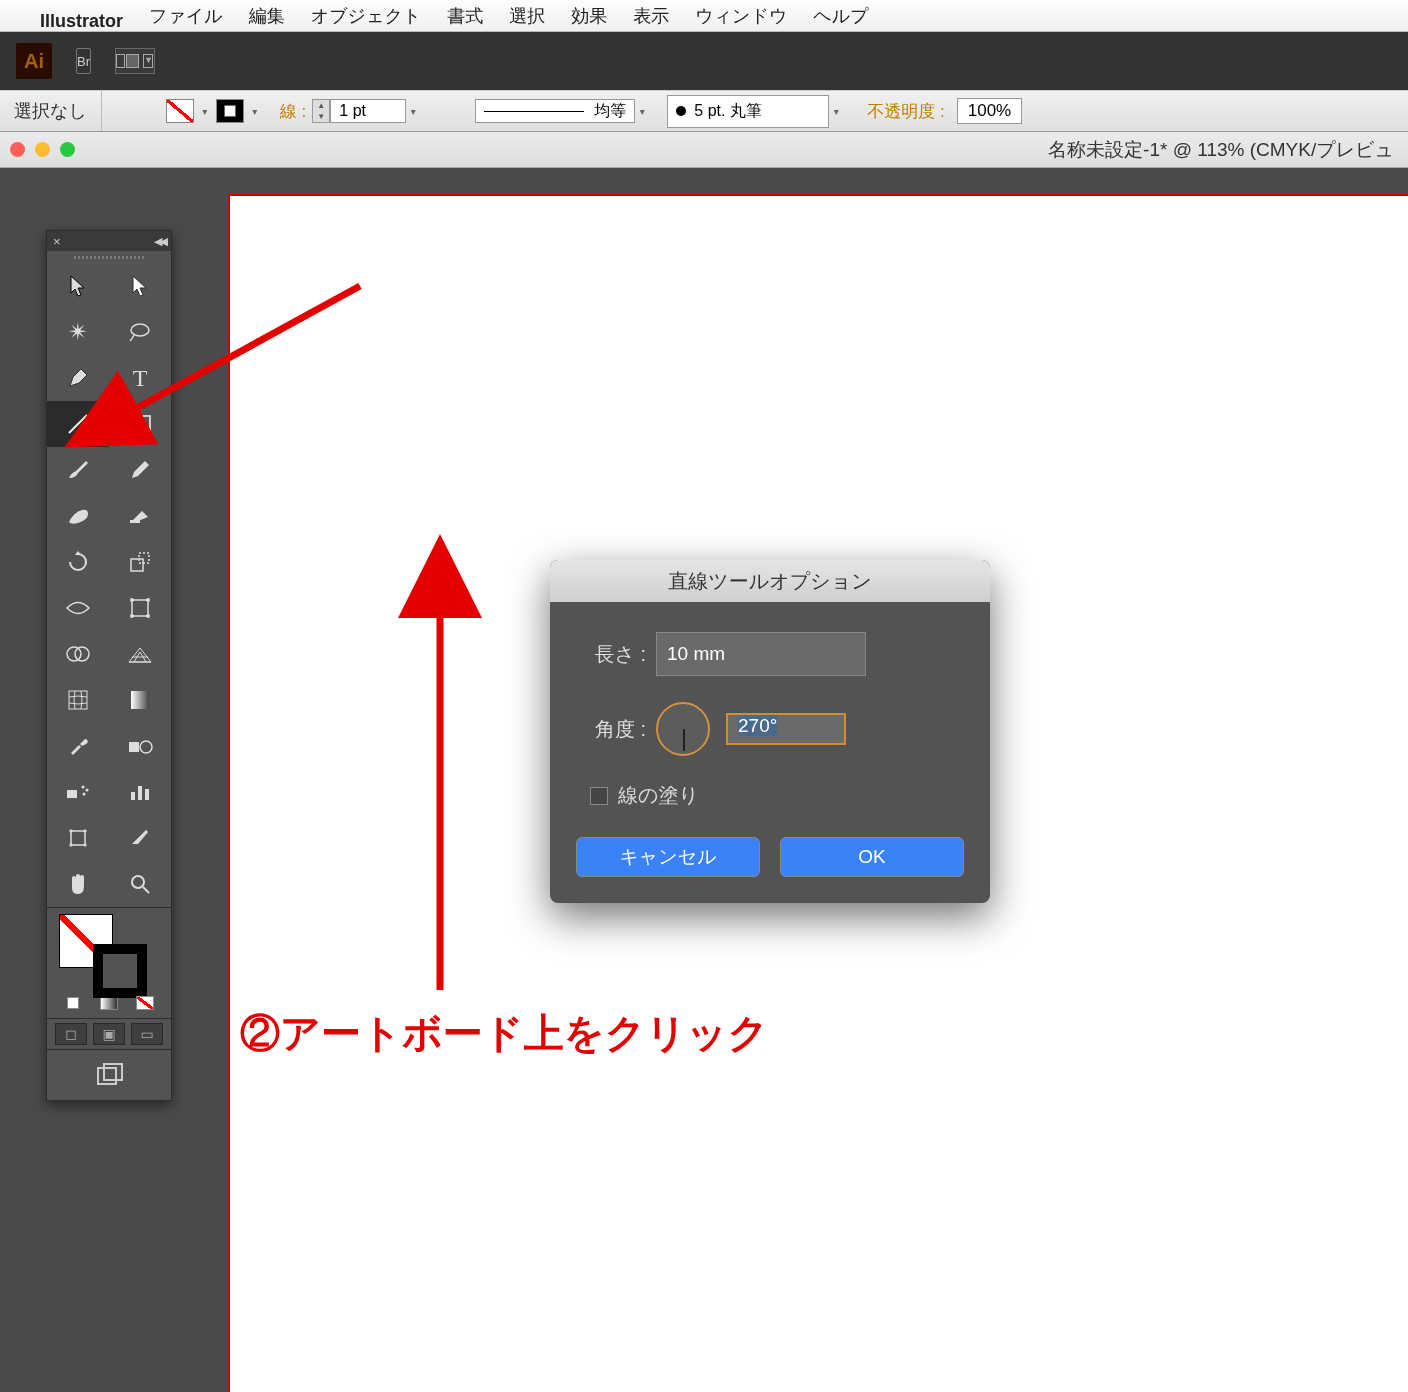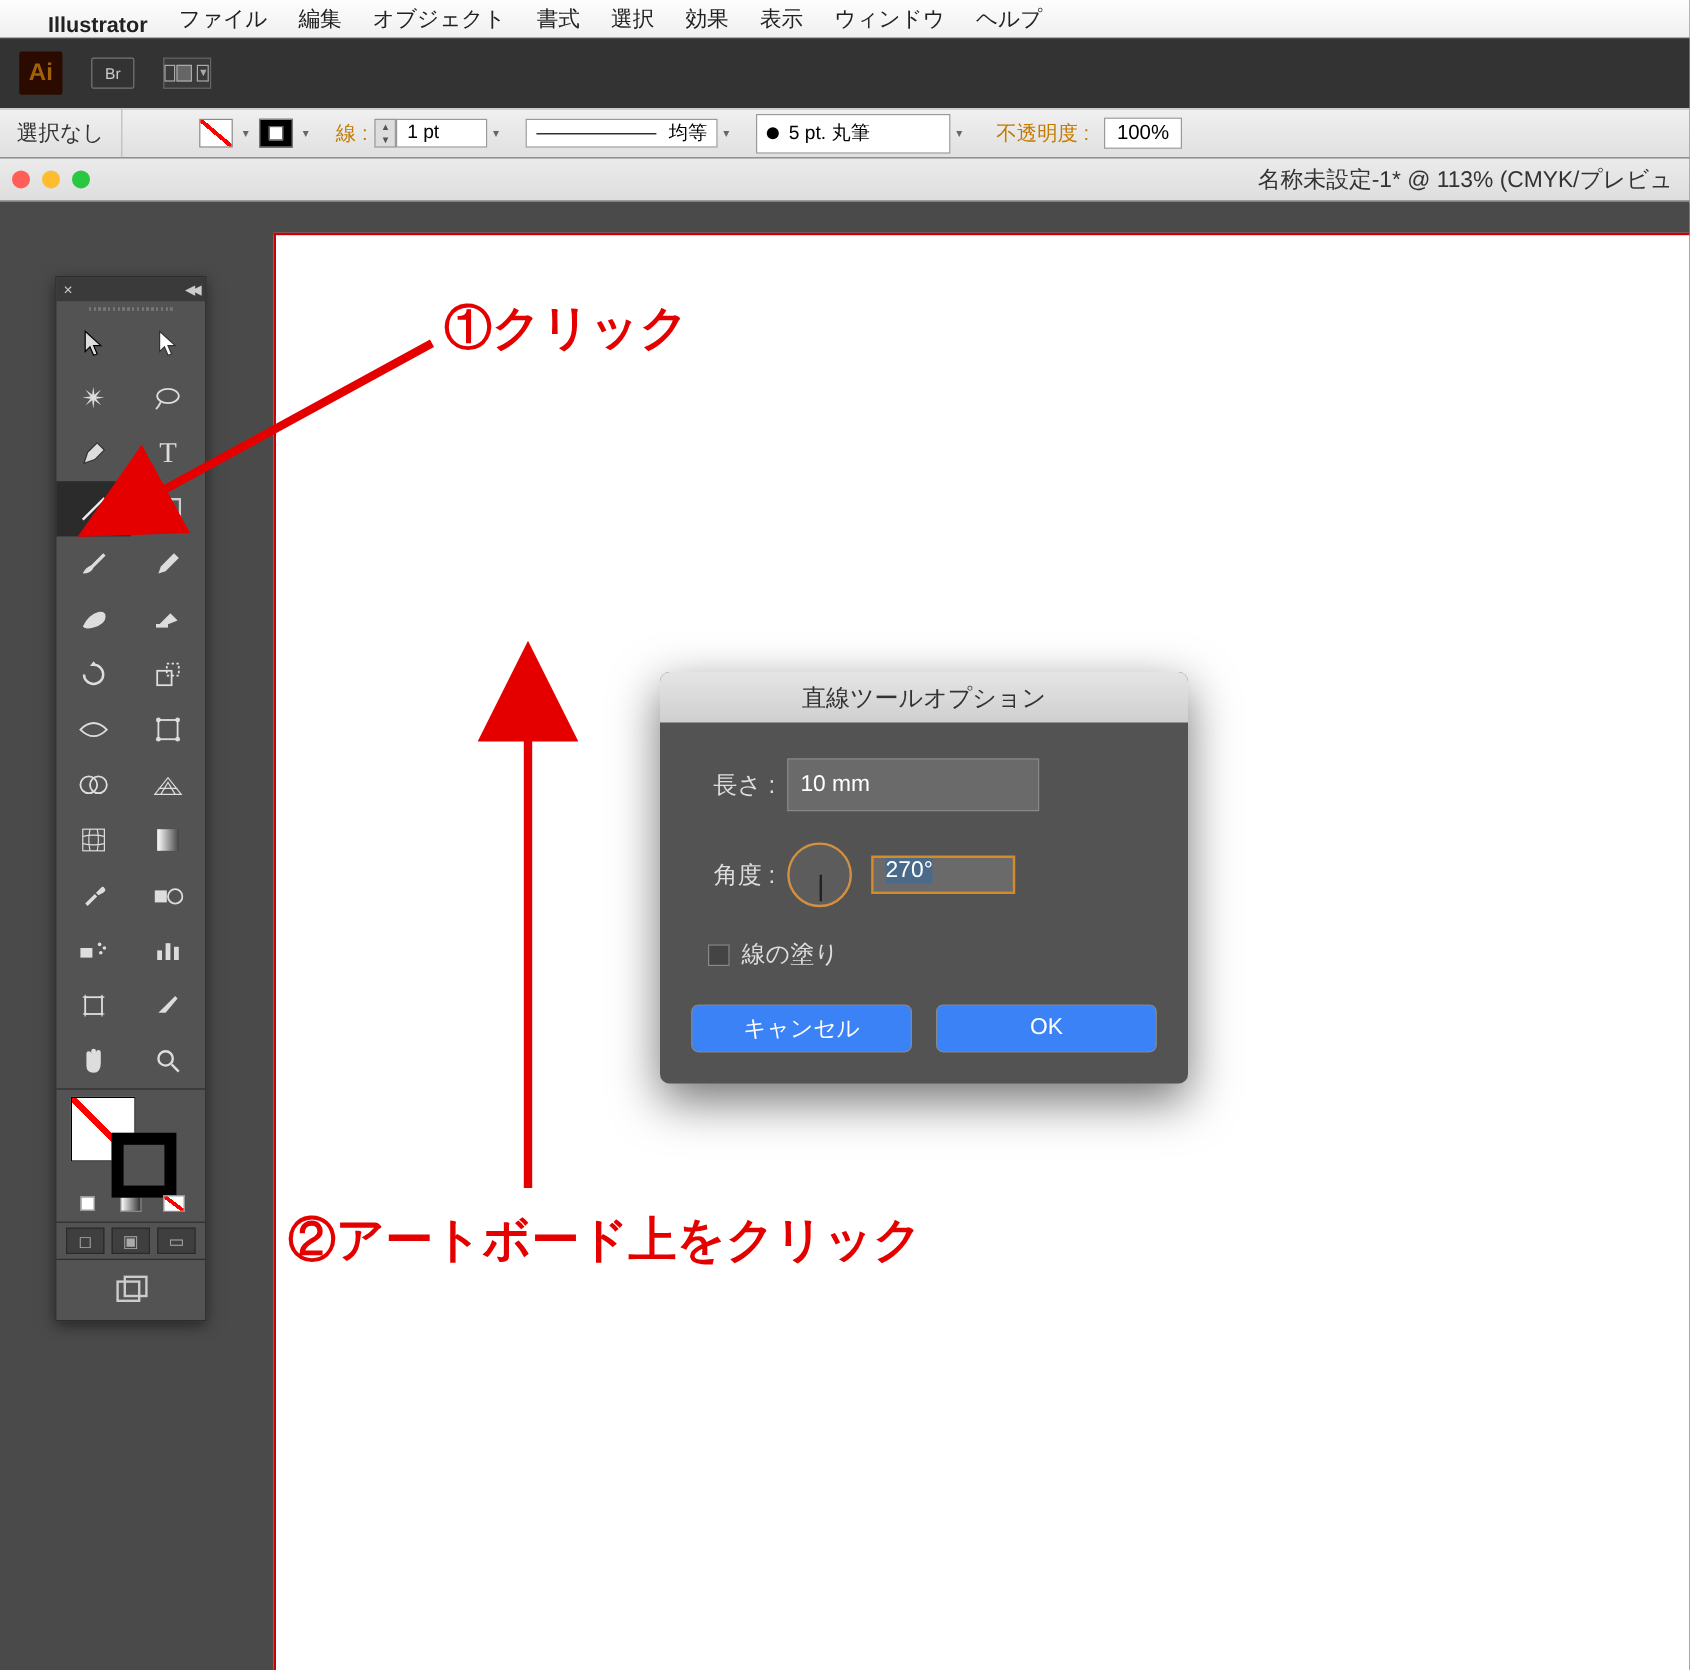--- a/index.html
+++ b/index.html
@@ -6,41 +6,41 @@
   body { background: #4a4a4a; width: 1408px; height: 1392px; overflow: hidden; position: relative; }
 
   
   .menubar { background: linear-gradient(#fdfdfd,#f0f0f0); height: 32px; display: flex; align-items: center; padding: 0 14px; gap: 26px; font-size: 18px; color: #222; border-bottom: 1px solid #bbb; }
   .menubar .apple { font-size: 20px; }
   .menubar .app { font-weight: 700; margin-top: 12px; }
 
   
   .appbar { background: #333; height: 58px; display: flex; align-items: center; padding: 0 16px; gap: 24px; }
   .ai-logo { width: 36px; height: 36px; background: #2b0b00; color: #a16207; font-weight: 700; font-size: 20px; display: flex; align-items: center; justify-content: center; border-radius: 2px; }
-  .br-badge { width: 36px; height: 26px; border: 1px solid #777; color: #ccc; font-size: 13px; display: flex; align-items: center; justify-content: center; border-radius: 2px; }
+  .br-badge { width: 15px; height: 26px; border: 1px solid #777; color: #ccc; font-size: 13px; display: flex; align-items: center; justify-content: center; border-radius: 2px; }
   .layout-btn { width: 40px; height: 26px; border: 1px solid #666; background: #3a3a3a; display: flex; align-items: center; justify-content: center; }
   .layout-btn span { width: 10px; height: 14px; border: 1px solid #aaa; margin-right: 1px; }
   .layout-btn span.b { width: 14px; background: #666; }
   .layout-btn .tri { font-size: 9px; color: #aaa; margin-left: 3px; }
 
   
   .ctrlbar { background: linear-gradient(#f0f0f0,#e0e0e0); height: 42px; display: flex; align-items: center; border-top: 1px solid #ccc; border-bottom: 1px solid #999; }
   .ctrlbar .sel { padding: 0 14px; font-size: 18px; color: #333; }
   .ctrlbar .sep { width: 1px; height: 100%; background: #bbb; }
   .swatch { width: 28px; height: 24px; margin: 0 4px; border: 1px solid #888; position: relative; }
   .swatch.noslash { background: #fff; }
   .swatch.noslash::after { content: ""; position: absolute; inset: 0; background: linear-gradient(to top right, transparent 45%, red 45%, red 55%, transparent 55%); }
   .swatch.nested { background: #000; display: flex; align-items: center; justify-content: center; }
   .swatch.nested span { width: 12px; height: 12px; background: #fff; border: 1px solid #666; }
   .drop { width: 14px; font-size: 10px; color: #666; text-align: center; cursor: pointer; }
   .lblo { color: #c47a00; font-size: 17px; padding: 0 6px 0 18px; }
   .stepper { display: flex; flex-direction: column; background: #ddd; border: 1px solid #999; height: 24px; }
   .stepper div { width: 16px; height: 12px; font-size: 8px; display: flex; align-items: center; justify-content: center; color: #555; cursor: pointer; }
   .val { height: 24px; border: 1px solid #999; background: #fff; padding: 0 8px; font-size: 16px; display: flex; align-items: center; min-width: 76px; }
-  .wideval { min-width: 160px; }
+  .wideval { min-width: 160px; margin-left: 37px; }
   .brushprev { display: flex; align-items: center; height: 33px; background: #fff; border: 1px solid #999; padding: 0 8px; font-size: 16px; min-width: 162px; }
   .dot { width: 10px; height: 10px; background: #000; border-radius: 50%; margin-right: 8px; }
   .opval { border: 1px solid #999; background: #fff; padding: 2px 10px; font-size: 17px; margin-left: 6px; }
 
   
   .doctitle { background: linear-gradient(#ebebeb,#dedede); height: 36px; display: flex; align-items: center; padding: 0 10px; font-size: 19px; color: #333; border-bottom: 1px solid #aaa; }
   .traffic { display: flex; gap: 10px; margin-right: 20px; }
   .traffic span { width: 15px; height: 15px; border-radius: 50%; }
   .tl-r { background: #ff5f57; } .tl-y { background: #febc2e; } .tl-g { background: #28c840; }
   .doctitle .txt { flex: 1; text-align: right; padding-right: 4px; }
@@ -385,21 +385,20 @@
         <div class="chkbox"></div>
         <span>線の塗り</span>
       </div>
       <div class="btnrow">
         <div class="dbtn">キャンセル</div>
         <div class="dbtn">OK</div>
       </div>
     </div>
   </div>
 
-  <div class="anno anno1">①クリック</div>
   <div class="anno anno2">②アートボード上をクリック</div>
 
   <div class="arrow" style="left:112px;top:110px;">
     <svg width="260" height="150">
         <defs>
           <marker id="ah1" markerWidth="12" markerHeight="12" refX="2" refY="6" orient="auto">
             <path d="M0 0 L12 6 L0 12 Z" fill="#e50000"></path>
           </marker>
         </defs>
     <line x1="248" y1="6" x2="14" y2="134" stroke="#e50000" stroke-width="7" marker-end="url(#ah1)"></line>

